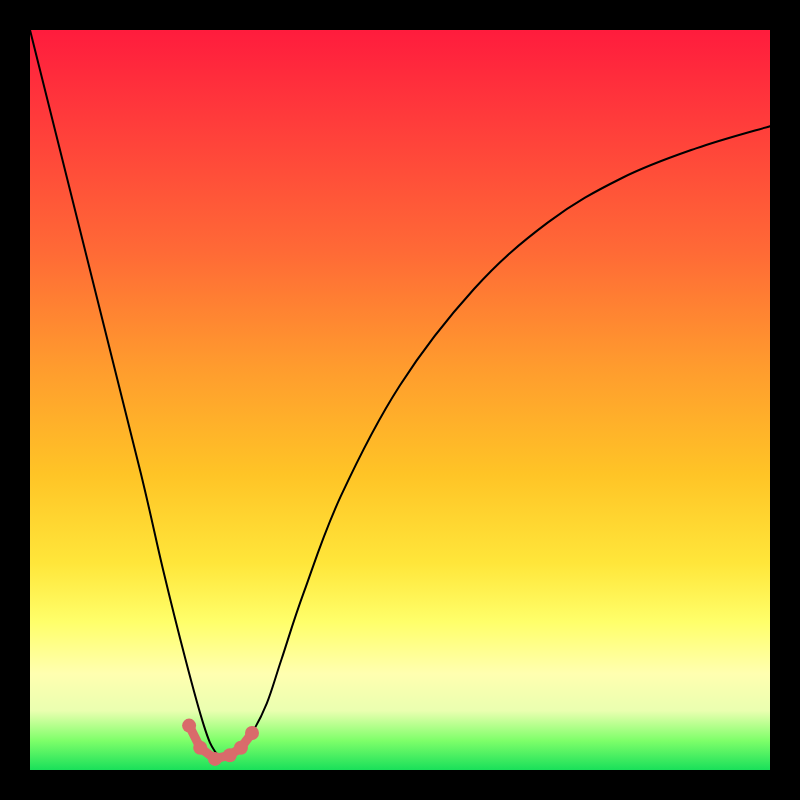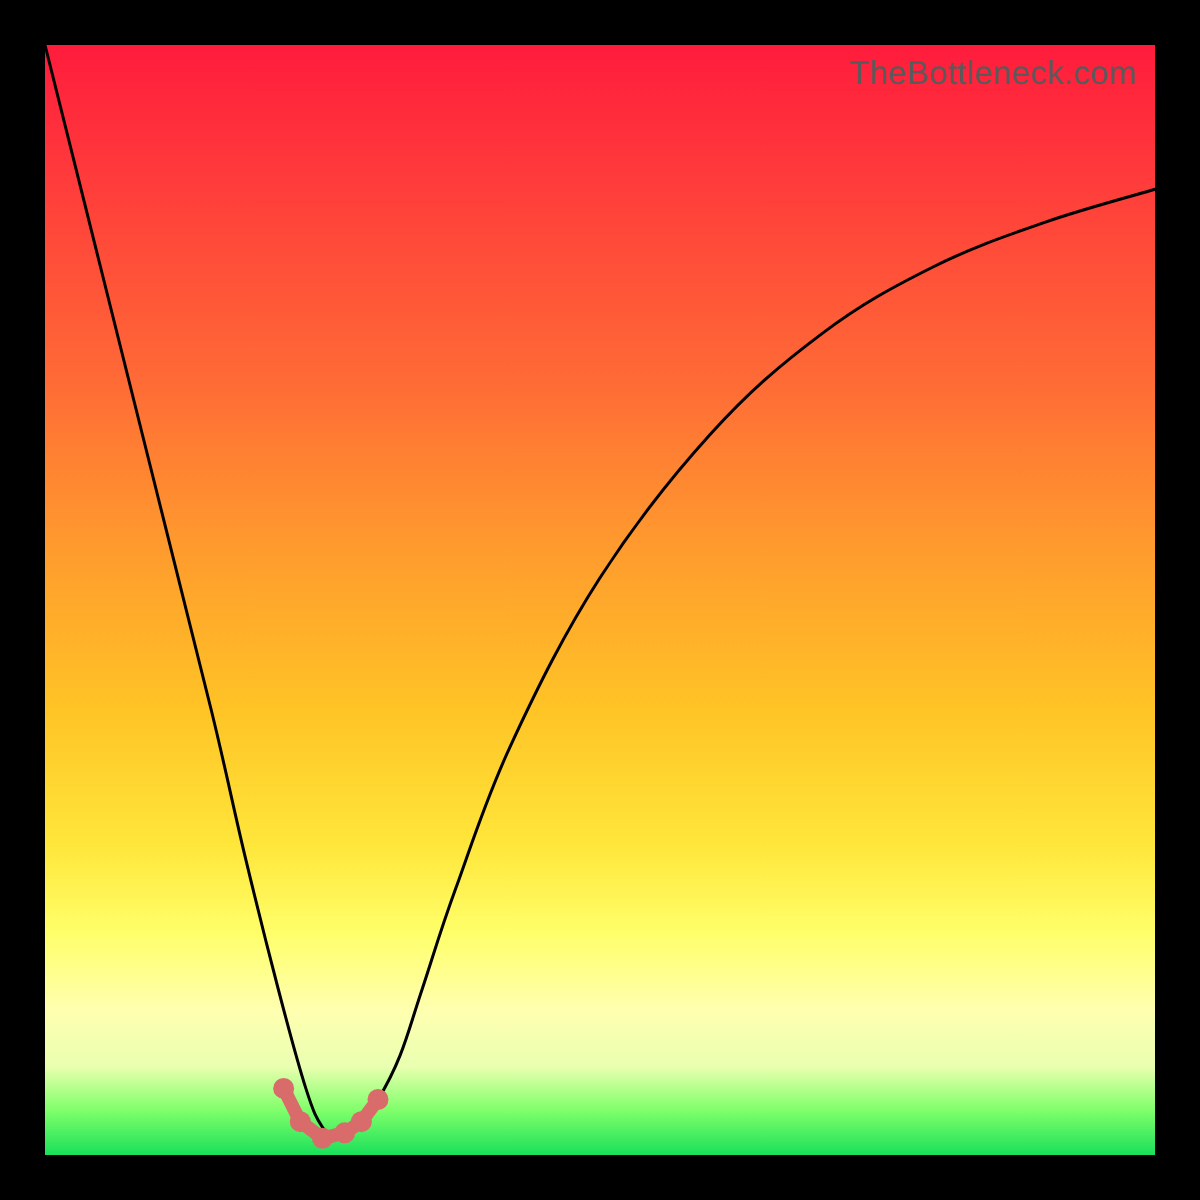--- a/index.html
+++ b/index.html
@@ -77,21 +77,20 @@
     stroke-linecap: round;
     stroke-linejoin: round;
   }
 </style>
 </head>
 <body>
 
 <div class="frame">
   <div class="plot">
 
-    <div class="watermark">TheBottleneck.com</div>
 
     <svg class="curve" viewBox="0 0 740 740">
 
       <path id="main-curve" class="curve-path" d="M 0.0 0.0 C 6.7 26.6, 23.7 94.7, 37.0 148.0 C 50.3 201.3, 60.7 242.7, 74.0 296.0 C 87.3 349.3, 100.3 400.0, 111.0 444.0 C 121.7 488.0, 125.2 506.9, 133.2 540.2 C 141.2 573.5, 148.1 601.0, 155.4 629.0 C 162.7 657.0, 168.6 679.0, 173.9 695.6 C 179.2 712.3, 181.0 715.5, 185.0 721.5 C 189.0 727.5, 192.1 728.9, 196.1 728.9 C 200.1 728.9, 202.5 726.2, 207.2 721.5 C 211.9 716.8, 216.7 711.7, 222.0 703.0 C 227.3 694.3, 231.5 686.7, 236.8 673.4 C 242.1 660.1, 244.9 649.0, 251.6 629.0 C 258.3 609.0, 263.1 591.7, 273.8 562.4 C 284.5 533.1, 293.5 503.5, 310.8 466.2 C 328.1 428.9, 346.0 392.5, 370.0 355.2 C 394.0 317.9, 417.4 288.3, 444.0 259.0 C 470.6 229.7, 491.4 212.4, 518.0 192.4 C 544.6 172.4, 565.4 161.3, 592.0 148.0 C 618.6 134.7, 639.4 127.7, 666.0 118.4 C 692.6 109.1, 726.7 100.2, 740.0 96.2"></path>
 
       <path id="marker-link" class="marker-link" d="M 159.1 695.6 L 170.2 717.8 L 185.0 728.9 L 199.8 725.2 L 210.9 717.8 L 222.0 703.0"></path>
 
       <g id="markers">
           <circle cx="159.1" cy="695.6" r="7" class="marker"></circle>
           <circle cx="170.2" cy="717.8" r="7" class="marker"></circle>

